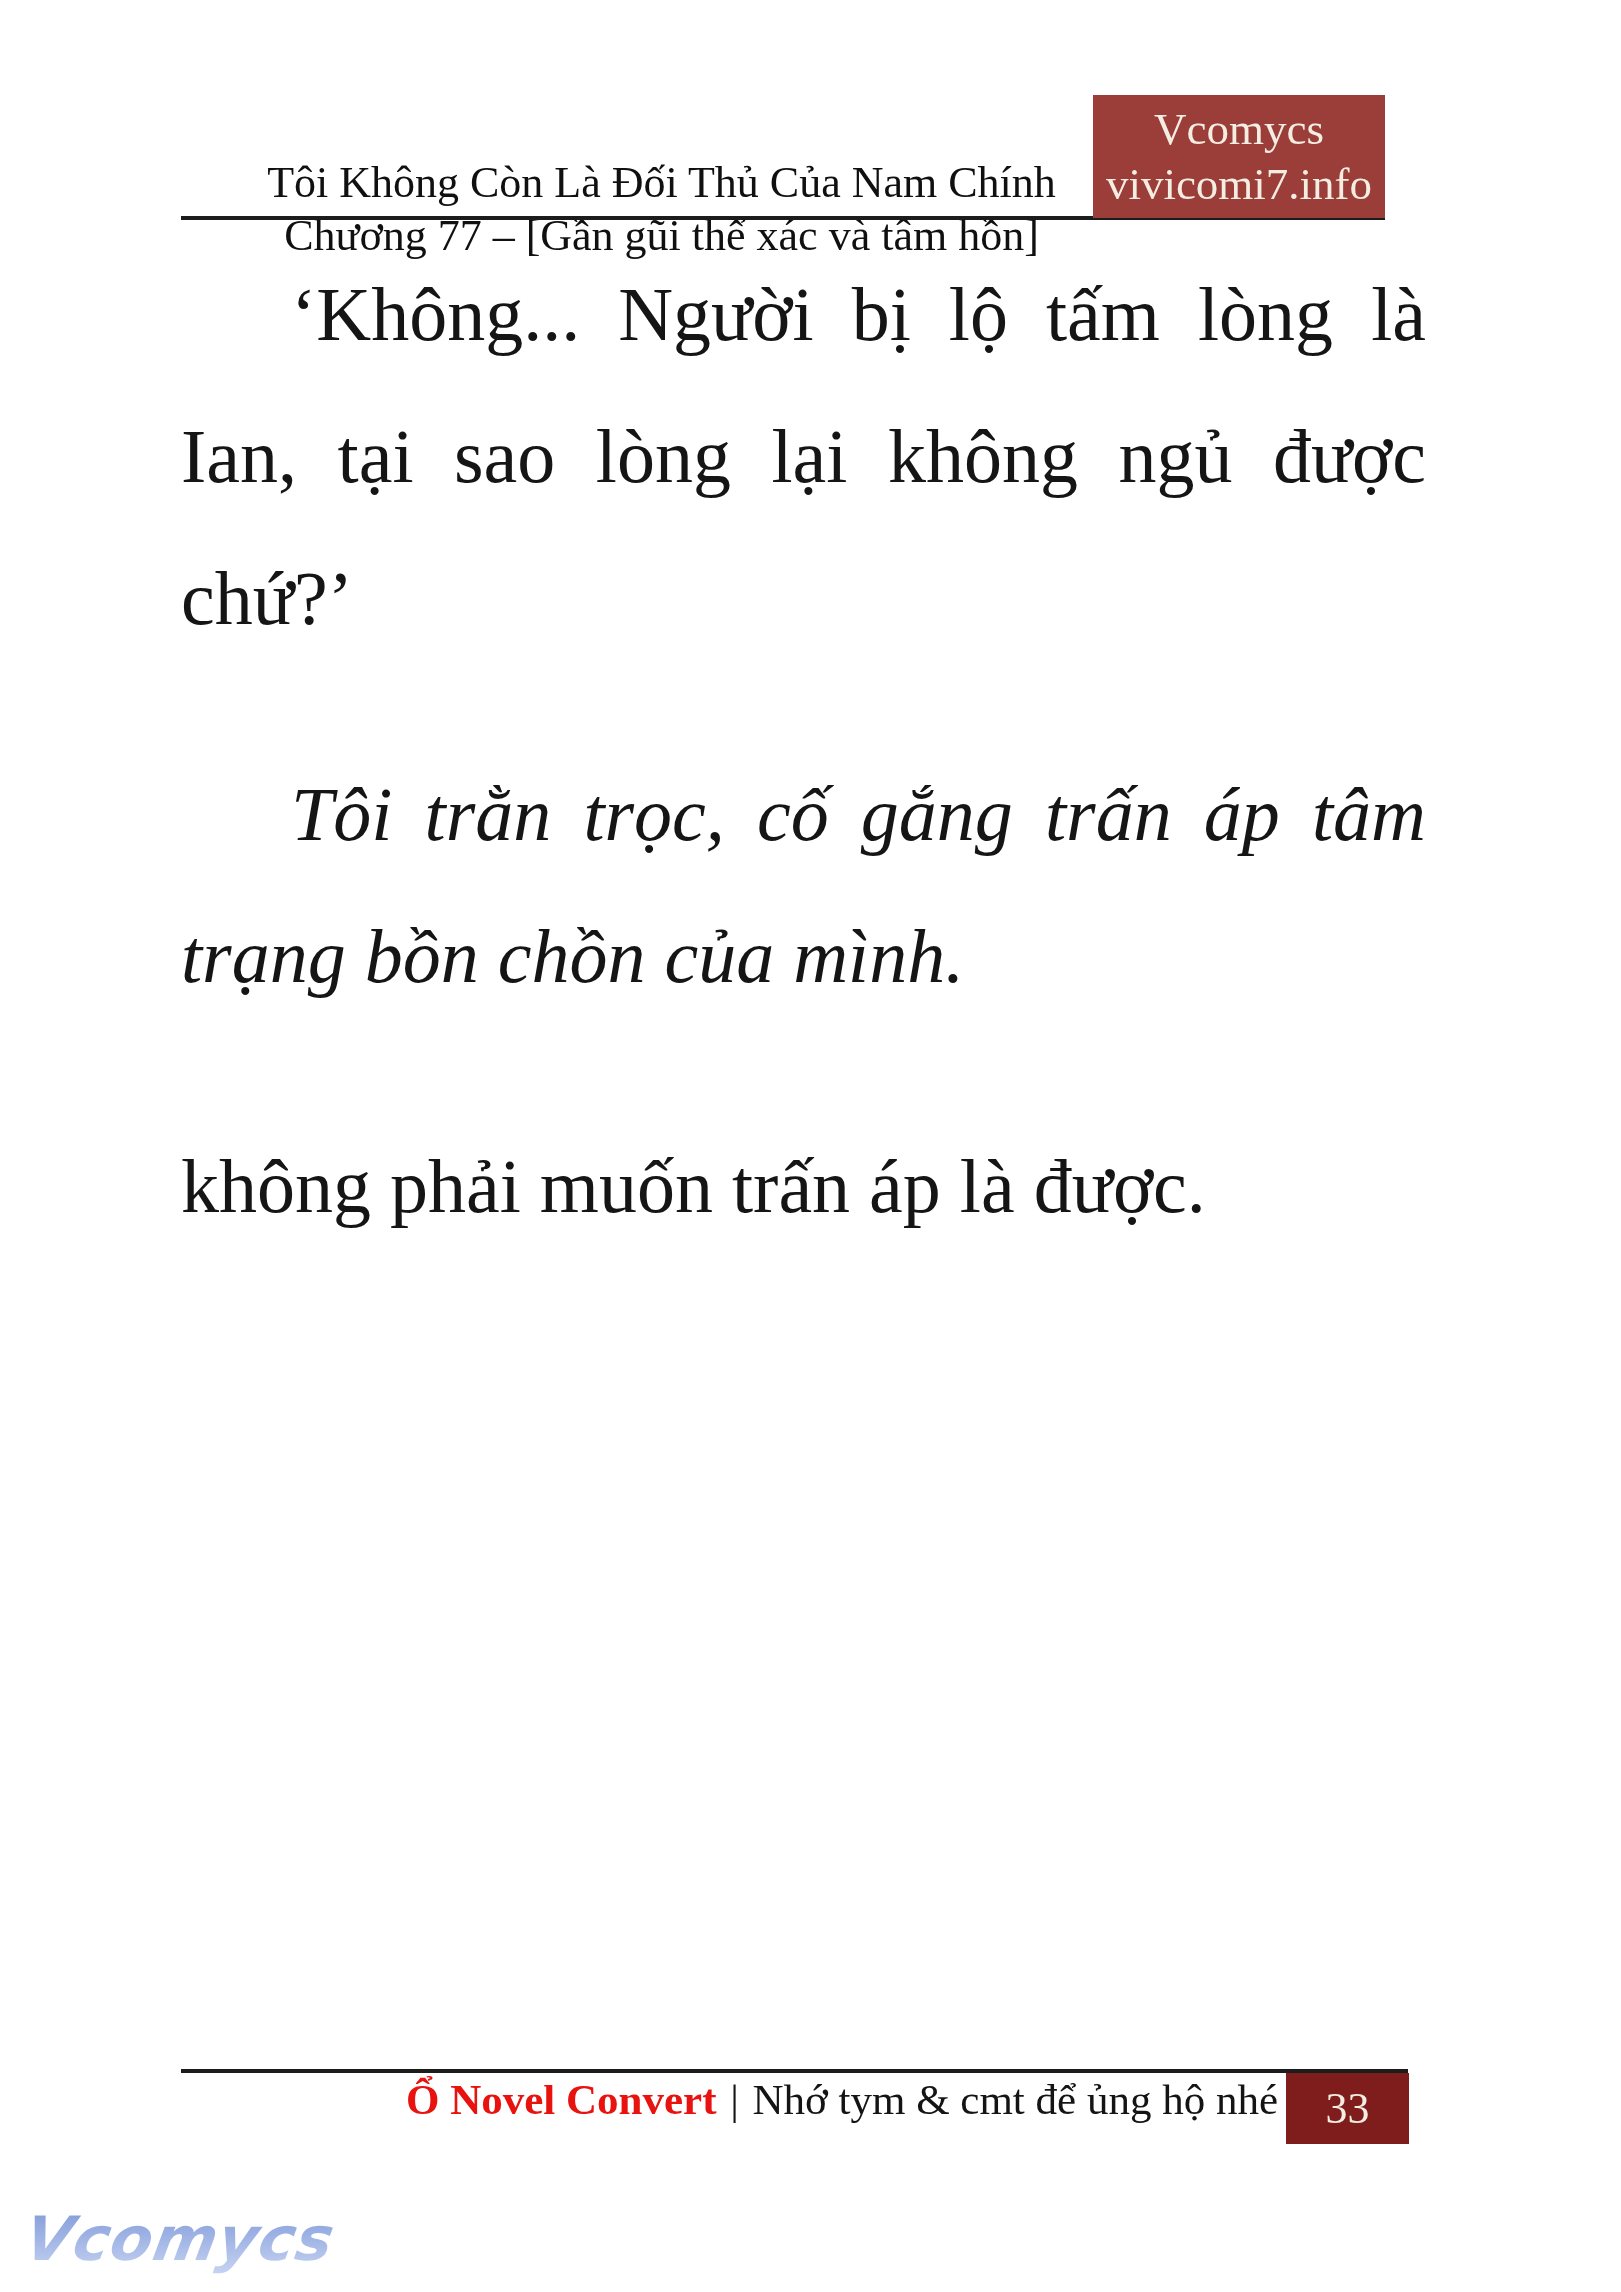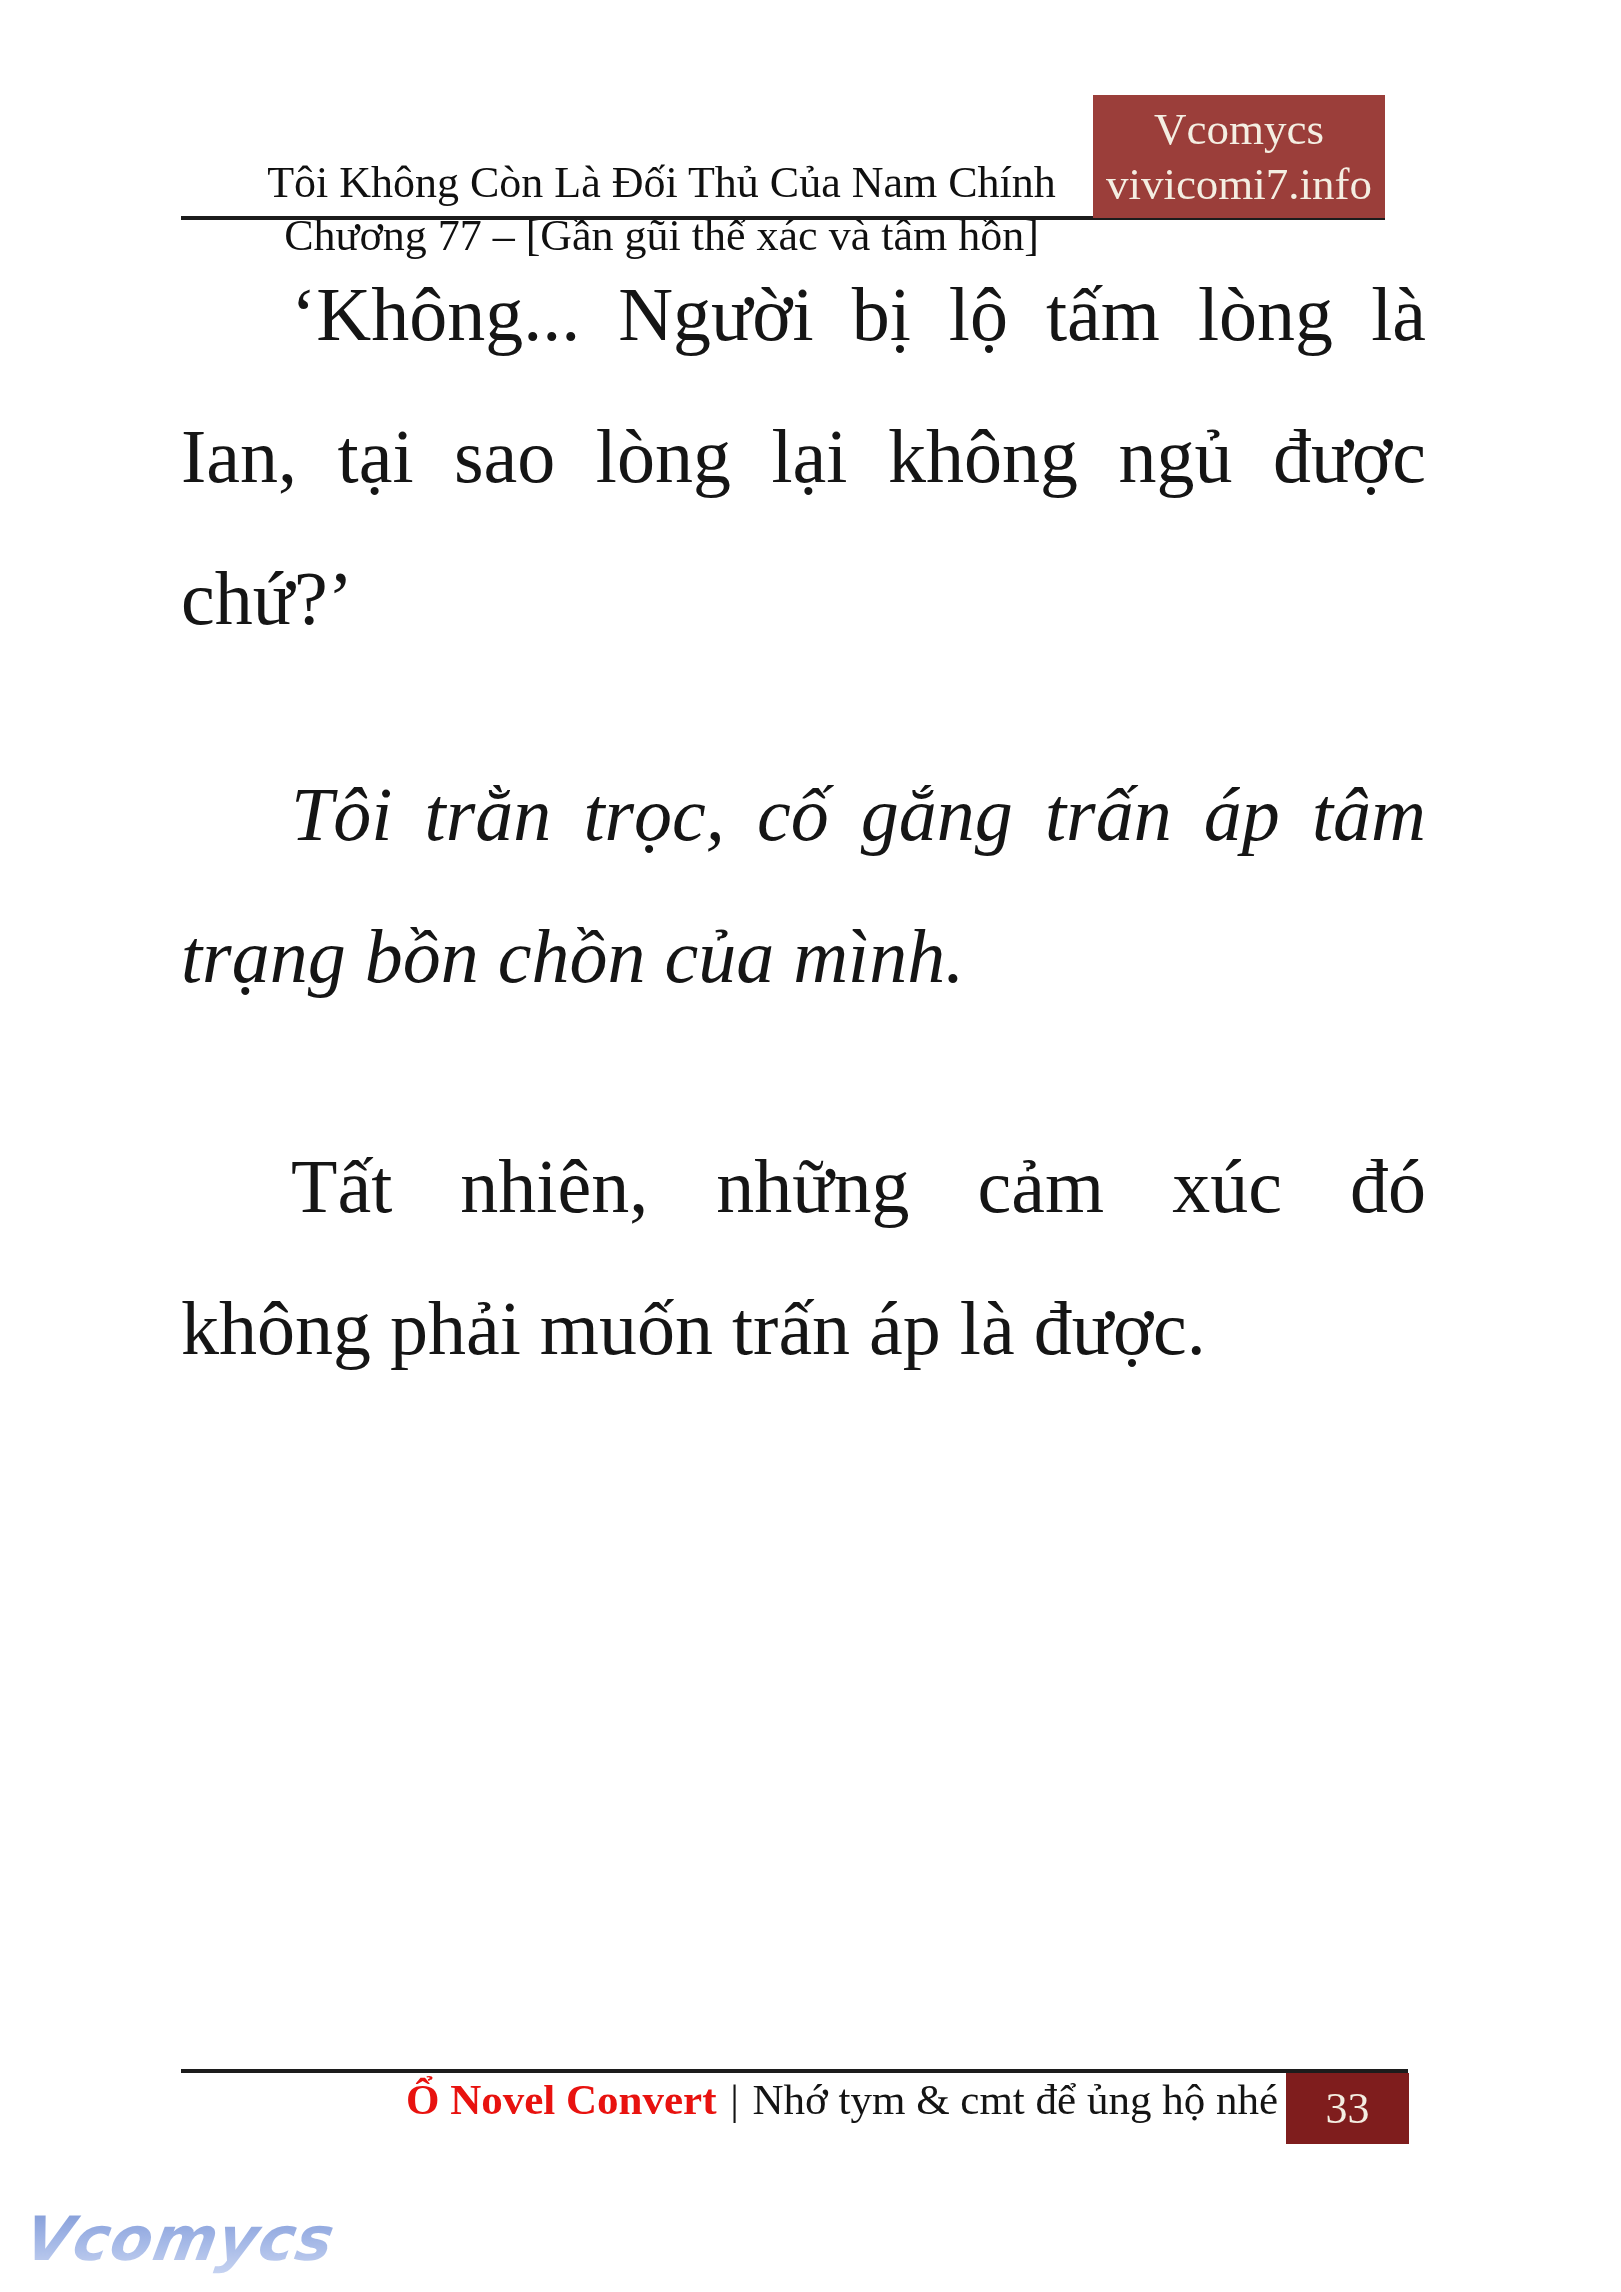--- a/index.html
+++ b/index.html
@@ -101,21 +101,20 @@
     <div class="para para-1">
       <div class="line indent">‘Không... Người bị lộ tấm lòng là</div>
       <div class="line">Ian, tại sao lòng lại không ngủ được</div>
       <div class="line left">chứ?’</div>
     </div>
     <div class="para para-2">
       <div class="line indent">Tôi trằn trọc, cố gắng trấn áp tâm</div>
       <div class="line left">trạng bồn chồn của mình.</div>
     </div>
     <div class="para para-3">
-      <div class="line indent">Tất nhiên, những cảm xúc đó</div>
       <div class="line left">không phải muốn trấn áp là được.</div>
     </div>
   </div>
 
   <div class="footer-rule"></div>
   <div class="footer-text">
     <span class="footer-brand">Ổ Novel Convert</span><span class="footer-sep">|</span><span class="footer-msg">Nhớ tym &amp; cmt để ủng hộ nhé</span>
   </div>
   <div class="footer-badge">
     <span>33</span>

